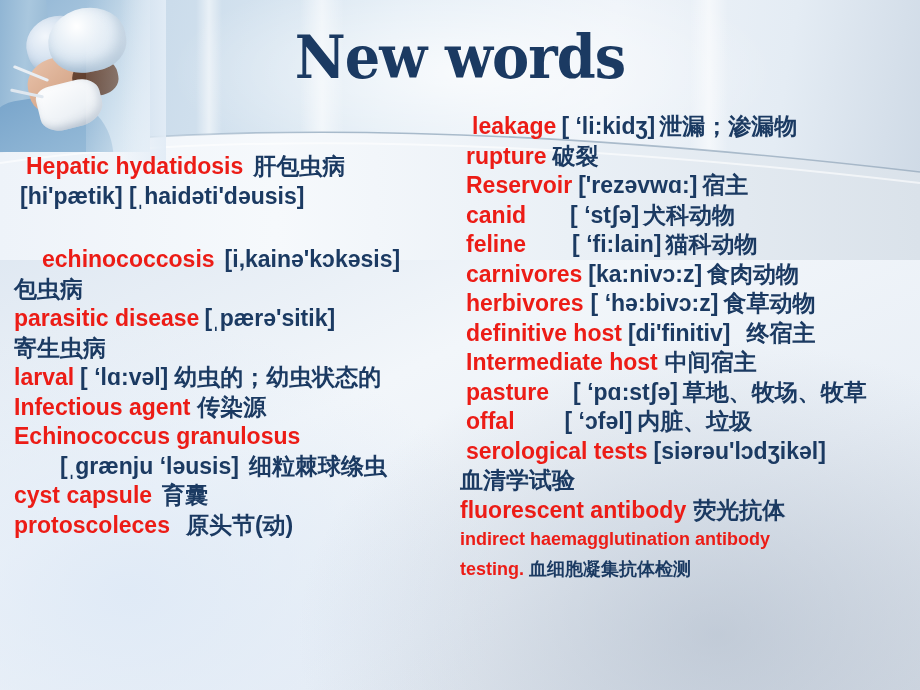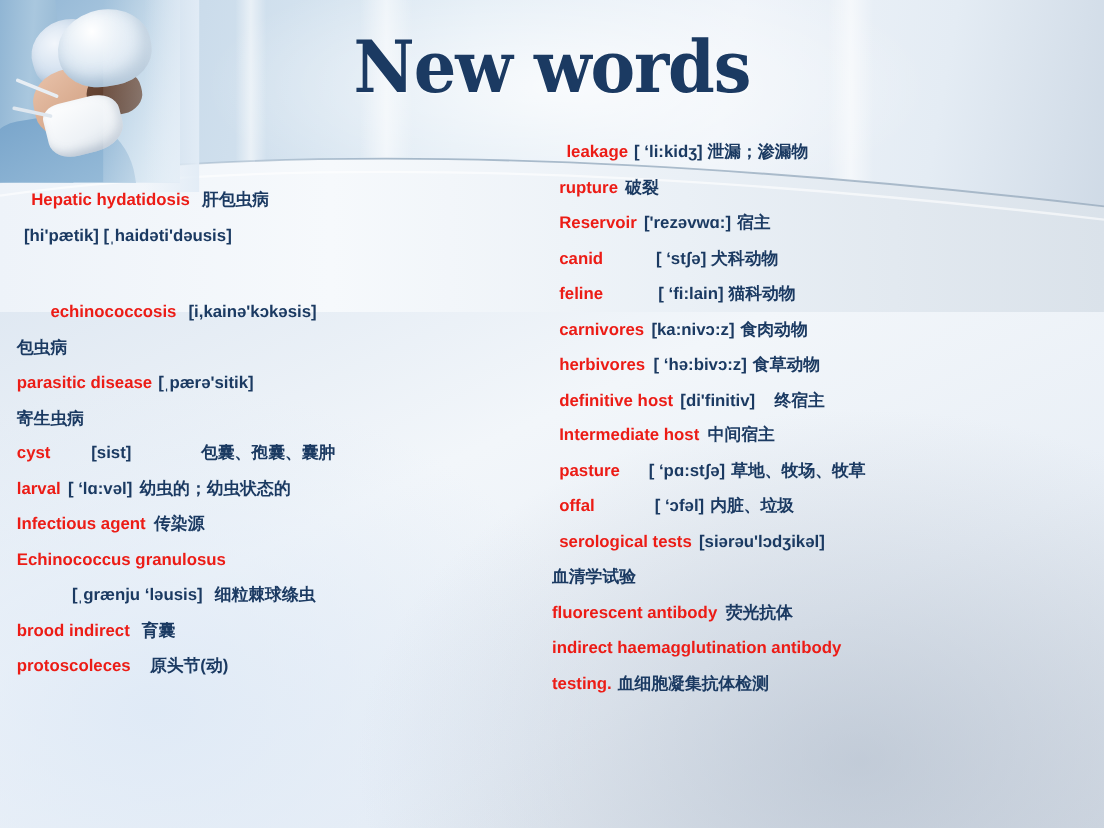--- a/index.html
+++ b/index.html
@@ -104,24 +104,24 @@
     text-shadow:1px 1px 0 rgba(255,255,255,.35);
     transform:scaleX(.93);
   }
 
   
   .col{position:absolute;}
   .col-left{left:14px;top:152px;width:452px;}
   .col-right{left:460px;top:112px;width:456px;}
 
   .line{
-    font-weight:700;font-size:14px;line-height:29.5px;
+    font-weight:700;font-size:23px;line-height:29.5px;
     white-space:nowrap;
   }
-  .line.sm{font-size:14px;}
+  .line.sm{font-size:18px;}
   .en{color:#ec1c16;}
   .ph{color:#1b3a62;}
   .cn{color:#1b3a62;}
   .ctr{text-align:left;}
   .ind{padding-left:46px;}
   .ind2{padding-left:28px;margin-top:34px;}
   .ind3{padding-left:12px;}
   .ind4{padding-left:6px;}
   .sp{display:inline-block;width:10px;}
   .sp-lg{display:inline-block;width:34px;}
@@ -192,44 +192,41 @@
     </div>
 
     <div class="line">
       <span class="en">parasitic disease</span><span class="sp" style="width:5px"></span><span class="ph">[ˌpærə'sitik]</span>
     </div>
 
     <div class="line ctr">
       <span class="cn">寄生虫病</span>
     </div>
 
-    <div class="line">
-      <span class="en">cyst</span><span class="sp-lg"></span><span class="ph">[sist]</span><span class="sp-xl"></span><span class="cn">包囊、孢囊、囊肿</span>
-    </div>
 
     <div class="line">
       <span class="en">larval</span><span class="sp" style="width:6px"></span><span class="ph">[ ‘lɑ:vəl]</span><span class="sp" style="width:6px"></span><span class="cn">幼虫的；幼虫状态的</span>
     </div>
 
 
 
     <div class="line">
       <span class="en">Infectious agent</span><span class="sp" style="width:7px"></span><span class="cn">传染源</span>
     </div>
 
     <div class="line">
       <span class="en">Echinococcus granulosus</span>
     </div>
 
     <div class="line ind">
       <span class="ph">[ˌgrænju ‘ləusis]</span><span class="sp"></span><span class="cn">细粒棘球绦虫</span>
     </div>
 
     <div class="line">
-      <span class="en">brood indirect</span><span class="sp"></span><span class="cn">育囊</span>
+      <span class="en">cyst capsule</span><span class="sp"></span><span class="cn">育囊</span>
     </div>
 
     <div class="line">
       <span class="en">protoscoleces</span><span class="sp-lg" style="width:16px"></span><span class="cn">原头节(动)</span>
     </div>
 
   </div>
 
   <div class="col col-right">
 

